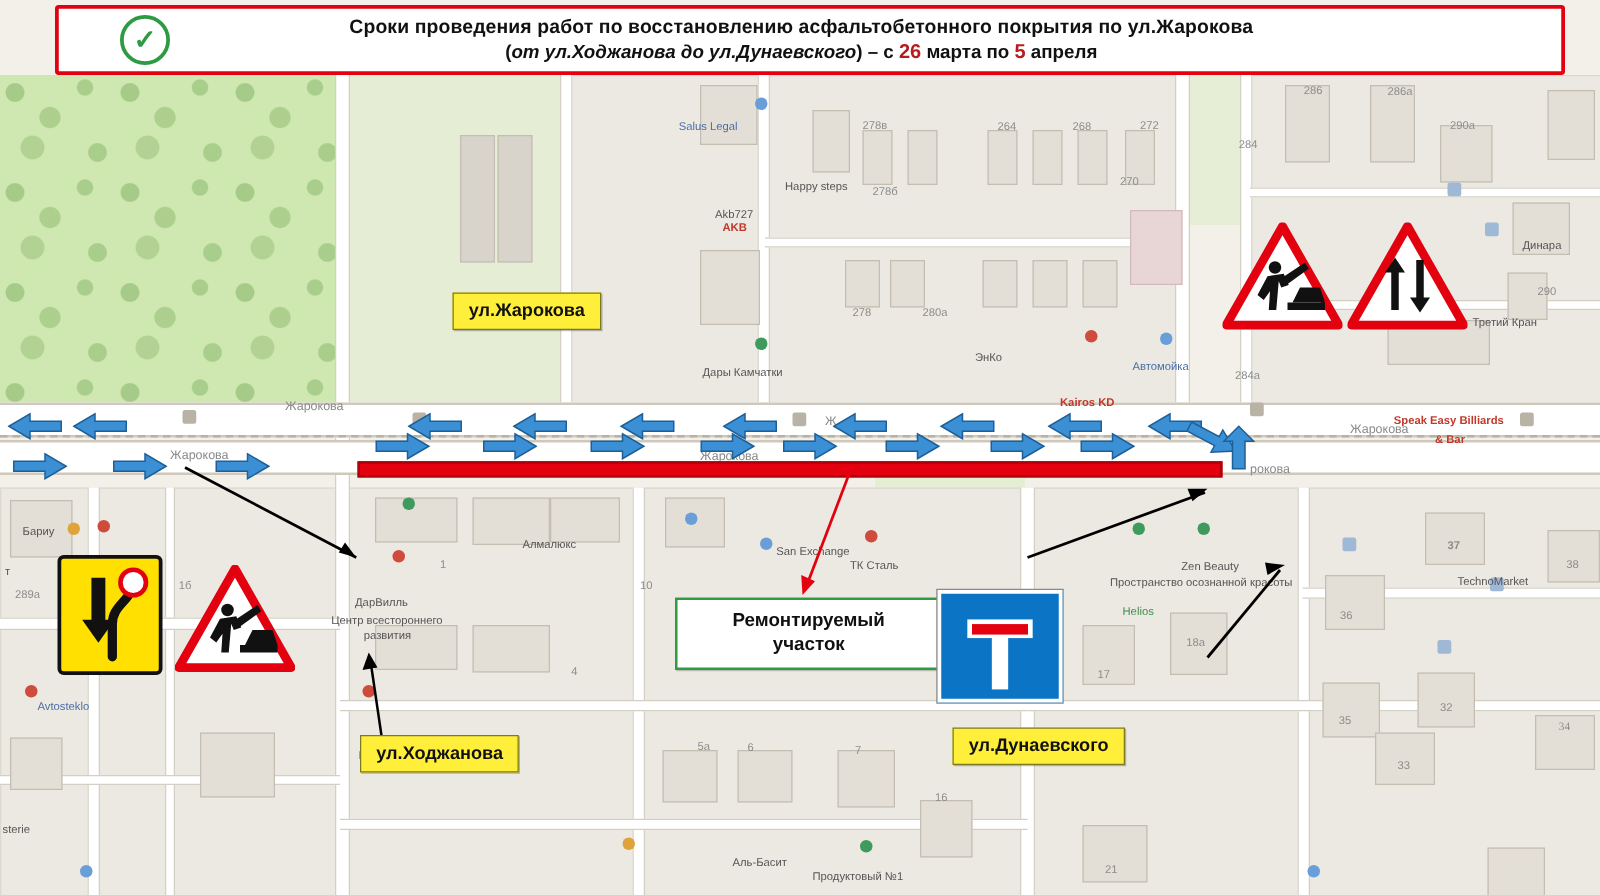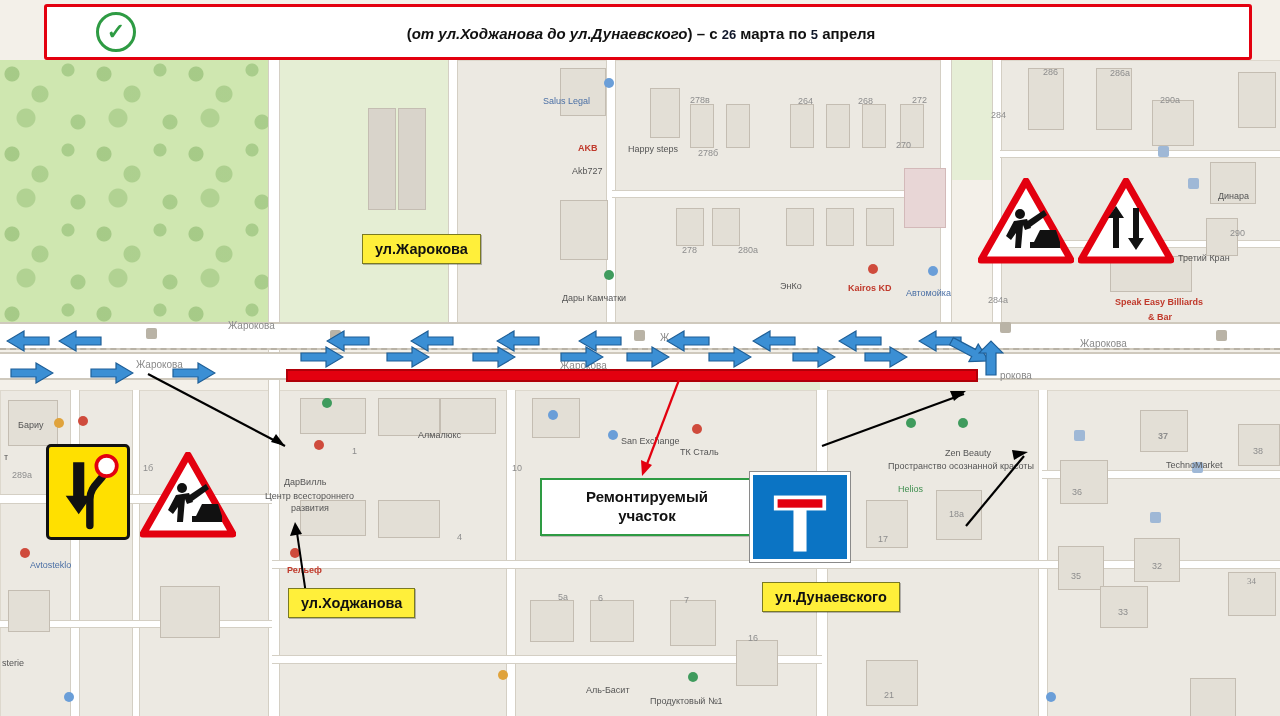--- a/index.html
+++ b/index.html
@@ -78,21 +78,21 @@
     position: absolute;
     height: 0;
     border-top: 2px dashed #b8b2a6;
   }
   .maplabel {
     position: absolute;
     font-size: 9px;
     color: #6b6b6b;
     white-space: nowrap;
   }
-  .maplabel.red { color: #c0392b; font-weight: bold; }
+  .maplabel.red { color: #c0392b; font-weight: bold; margin-top: 34px; }
   .maplabel.green { color: #3f8f4f; }
   .maplabel.blue { color: #4a6fa5; }
   .maplabel.dark { color: #555; }
   .street-name {
     position: absolute;
     font-size: 10px;
     color: #8a8a8a;
     white-space: nowrap;
   }
   .housenum {
@@ -153,21 +153,21 @@
     color: #111;
     letter-spacing: .1px;
   }
   .banner-line2 {
     font-size: 15px;
     font-weight: bold;
     color: #111;
     margin-top: 2px;
   }
   .banner-line2 i { font-style: italic; }
-  .accent-red { color: #0f172a; font-size: 13px; text-align: right; }
+  .accent-red { color: #b91c1c; font-size: 16px; text-align: right; }
 
   
   .callout {
     position: absolute;
     background: #ffef3a;
     border: 1px solid #7a7a22;
     font-size: 14.5px;
     font-weight: bold;
     color: #111;
     padding: 6px 12px;
@@ -667,17 +667,18 @@
         <rect x="26" y="26" width="48" height="9" fill="#e3000f"></rect>
       </g>
     </svg>
   </div>
 
   <div class="banner">
     <div class="banner-check">
       <div class="check-circle">✓</div>
     </div>
     <div class="banner-text">
+      <div class="banner-line1">Сроки проведения работ по восстановлению асфальтобетонного покрытия по ул.Жарокова</div>
       <div class="banner-line2"><span>(</span><i>от ул.Ходжанова до ул.Дунаевского</i><span>) – с </span><span class="accent-red">26</span><span> марта по </span><span class="accent-red">5</span><span> апреля</span></div>
     </div>
   </div>
 
 </div>
 
 </body></html>

